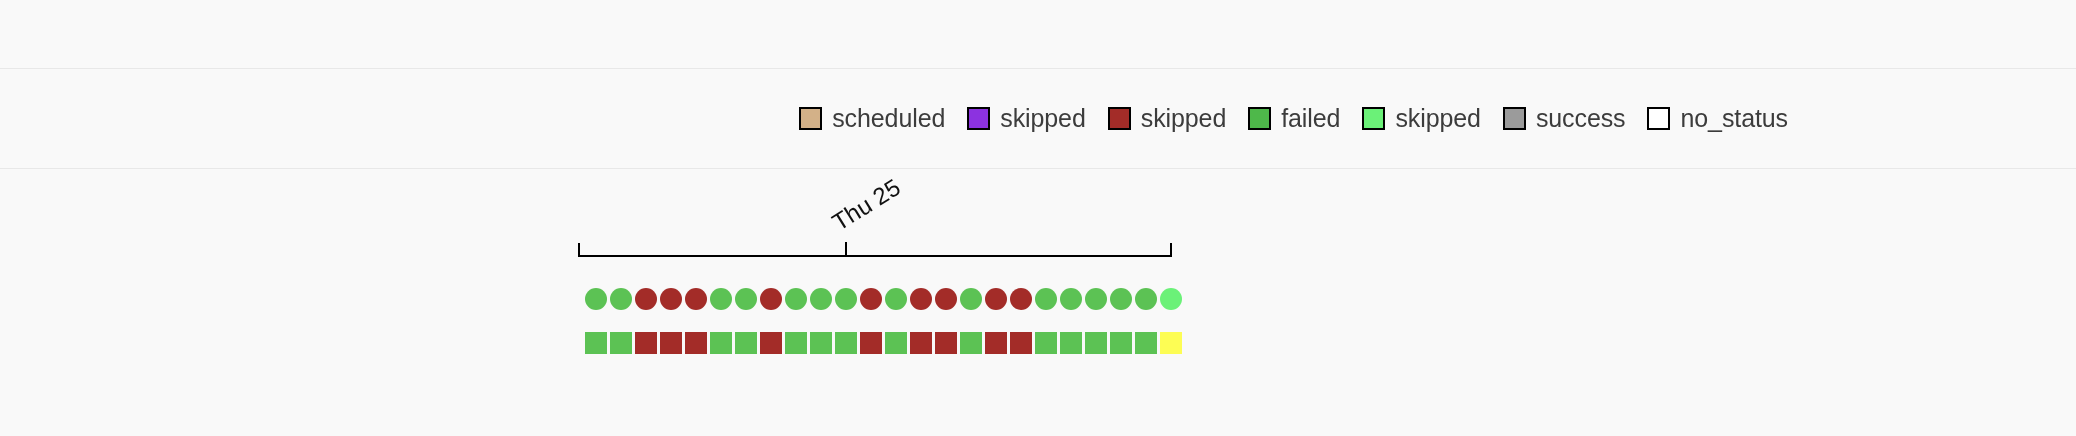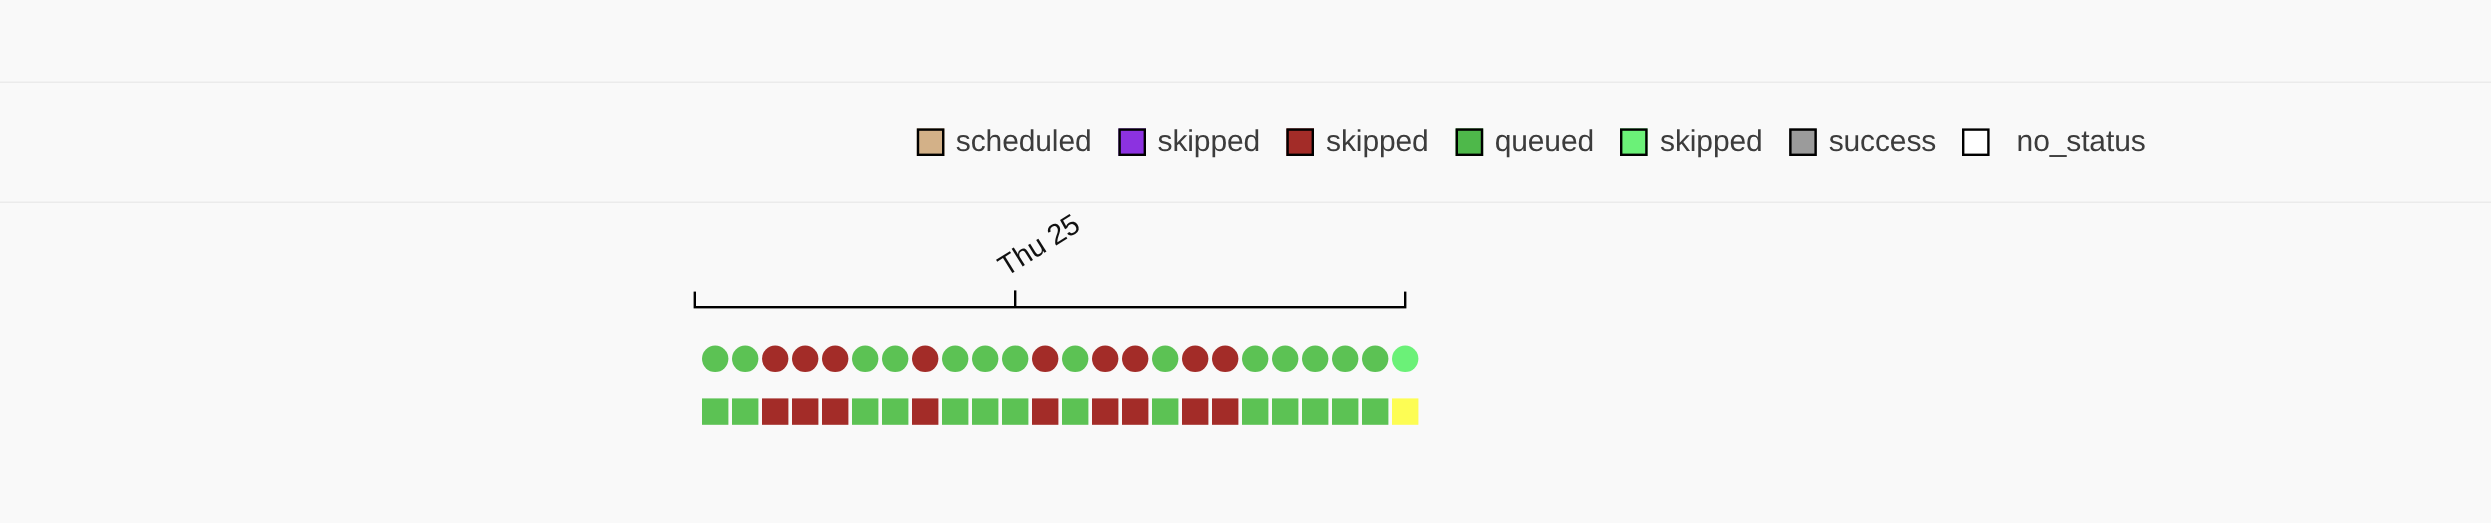--- a/index.html
+++ b/index.html
@@ -50,21 +50,21 @@
     display: flex;
     align-items: center;
     gap: 0px;
     white-space: nowrap;
   }
   .legend-item {
     display: flex;
     align-items: center;
     margin-right: 22px;
   }
-  .legend-item:last-child { margin-right: 0; gap: 12px; }
+  .legend-item:last-child { margin-right: 0; }
   .legend-swatch {
     width: 23px;
     height: 23px;
     border: 2.5px solid #000000;
     box-sizing: border-box;
     flex: 0 0 auto;
   }
   .legend-label {
     margin-left: 10px;
     font-size: 25px;
@@ -159,21 +159,21 @@
         <div class="legend-item">
           <span class="legend-swatch" style="background: rgb(140, 50, 224);"></span>
           <span class="legend-label">skipped</span>
         </div>
         <div class="legend-item">
           <span class="legend-swatch" style="background: rgb(163, 44, 40);"></span>
           <span class="legend-label">skipped</span>
         </div>
         <div class="legend-item">
           <span class="legend-swatch" style="background: rgb(78, 184, 74);"></span>
-          <span class="legend-label">queued</span>
+          <span class="legend-label">failed</span>
         </div>
         <div class="legend-item">
           <span class="legend-swatch" style="background: rgb(107, 241, 120);"></span>
           <span class="legend-label">skipped</span>
         </div>
         <div class="legend-item">
           <span class="legend-swatch" style="background: rgb(155, 155, 155);"></span>
           <span class="legend-label">success</span>
         </div>
         <div class="legend-item">

